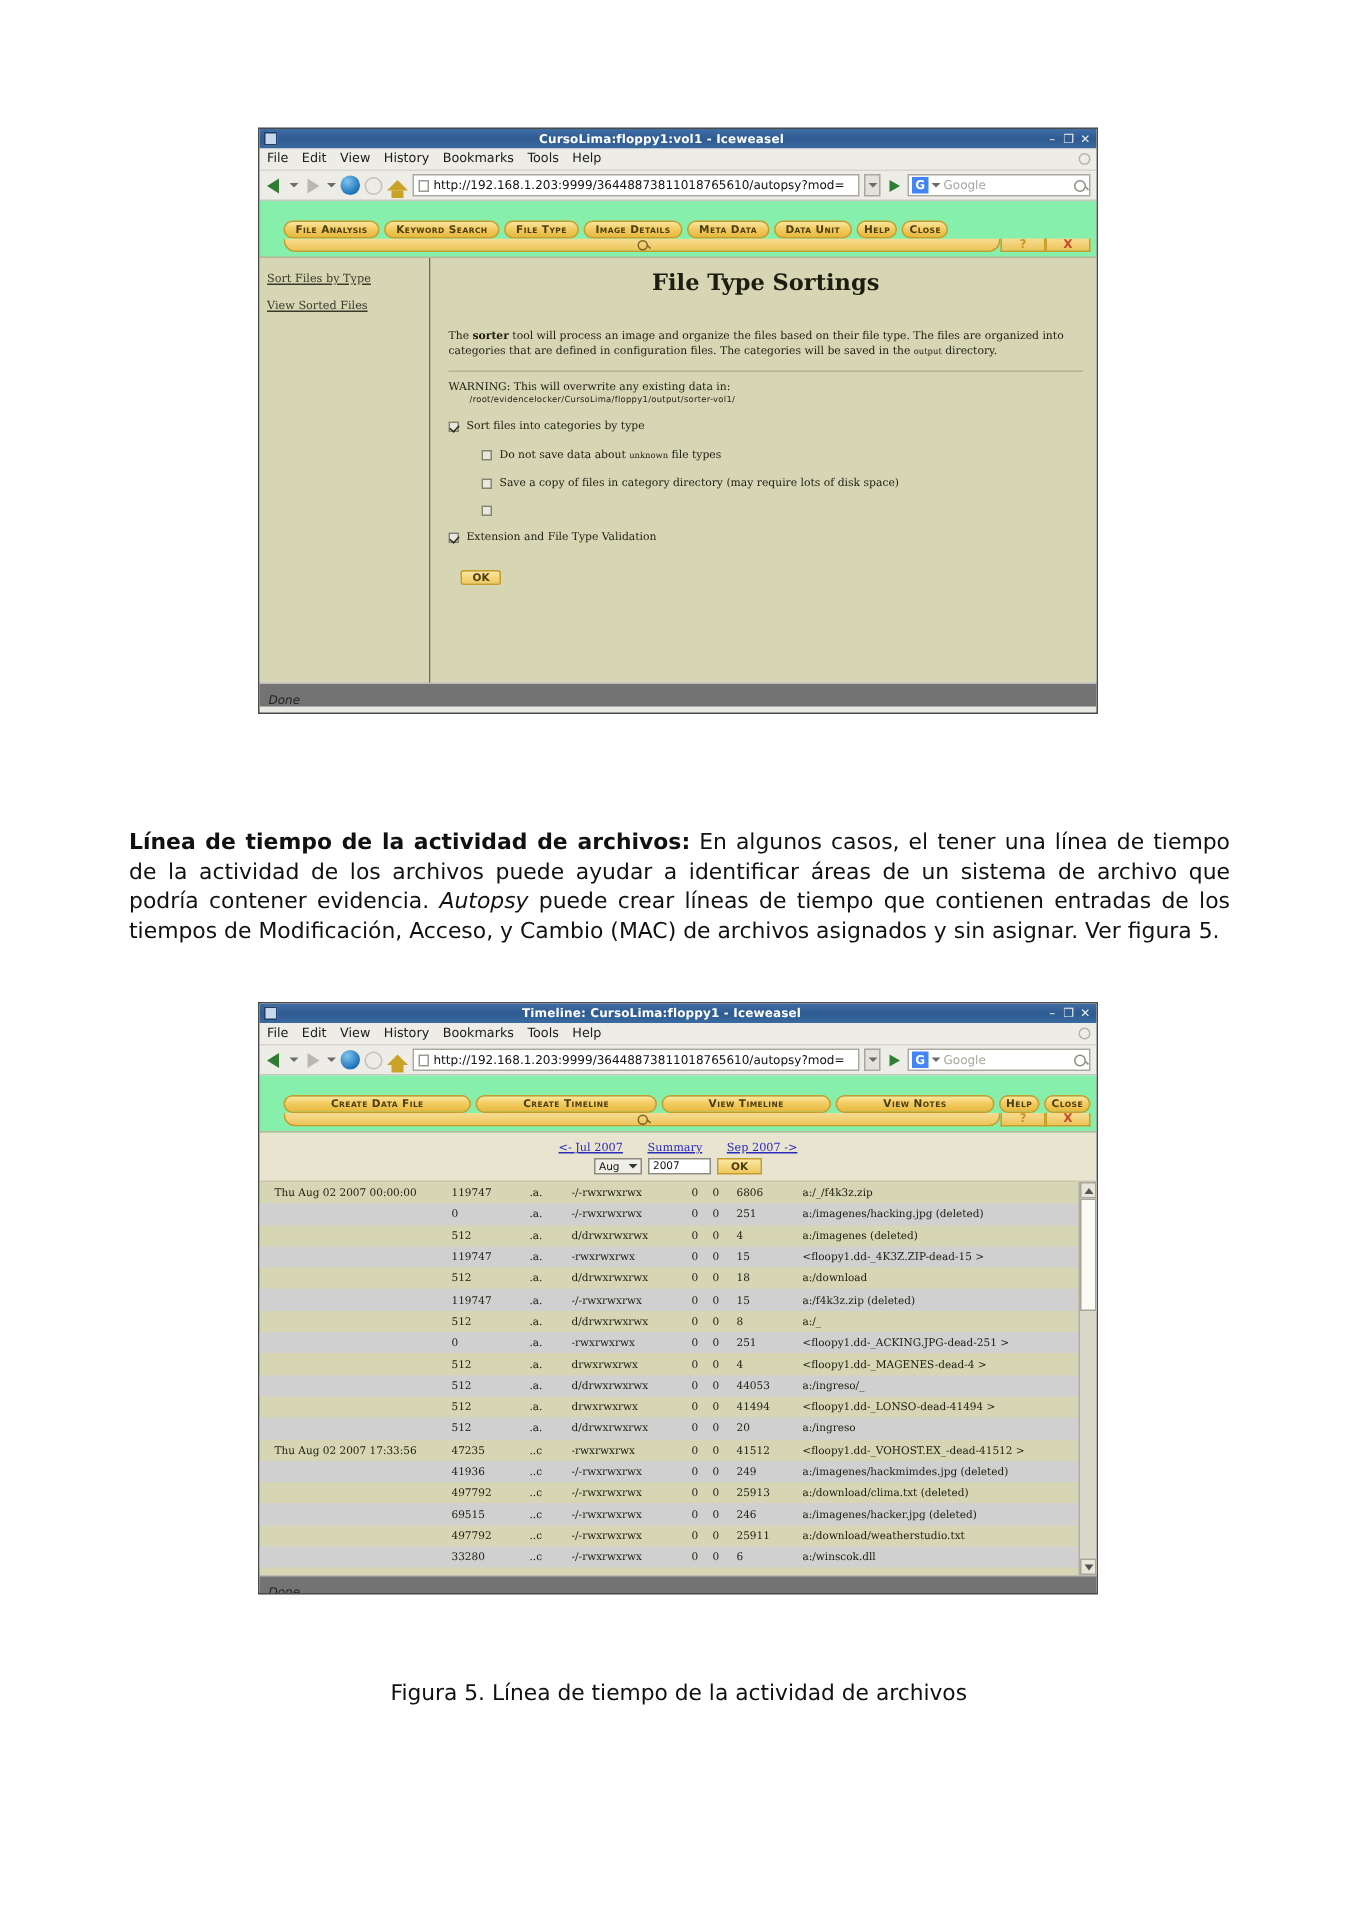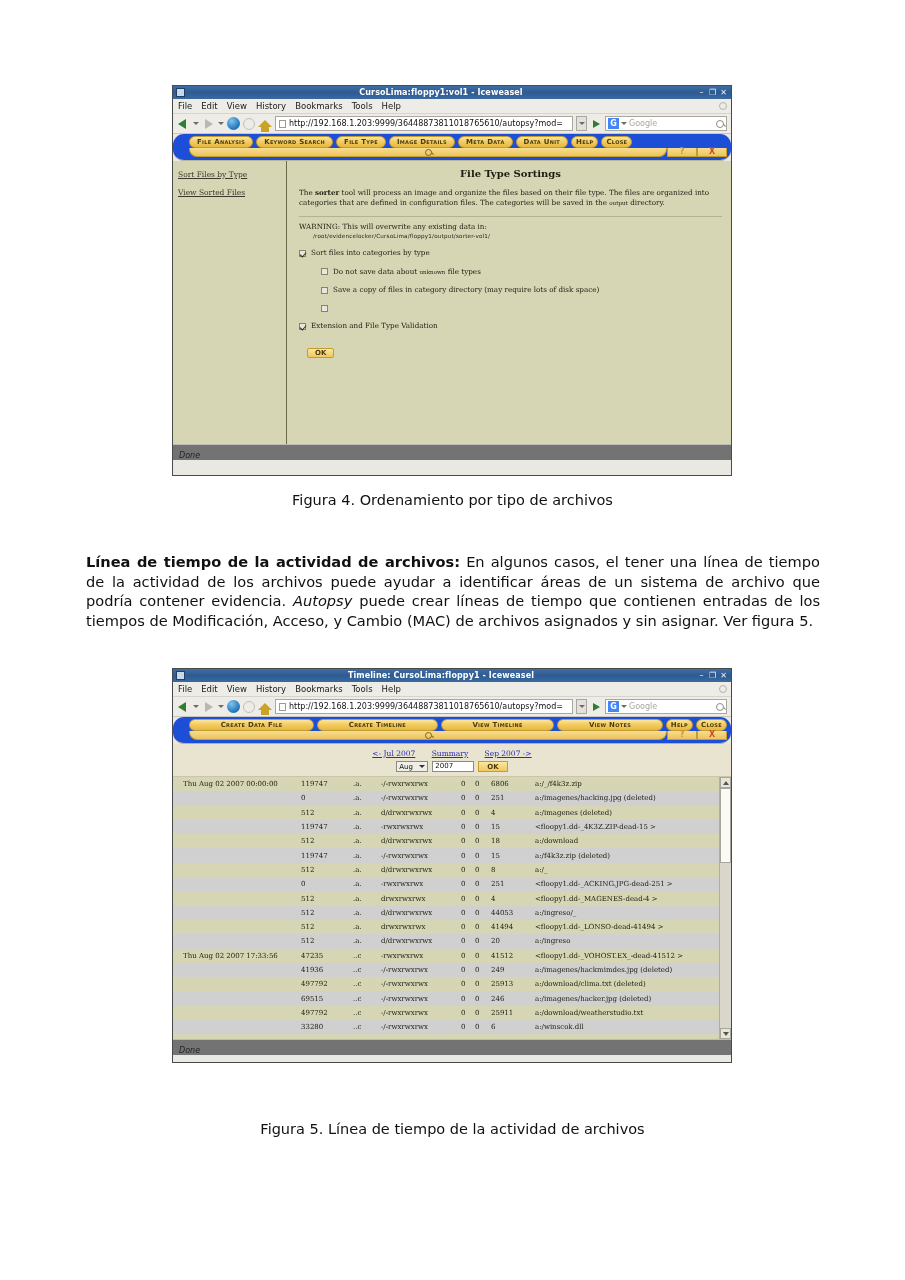--- a/index.html
+++ b/index.html
@@ -136,25 +136,24 @@
   .search-ph { font-size:8px;color:#a8a6a0;flex:1 1 auto; font-family:"DejaVu Sans", sans-serif;}
   .mag {
     width:8px;height:8px;border:1.2px solid #8d8b84;border-radius:50%;
     position:relative;flex:0 0 auto;
   }
   .mag::after{content:"";position:absolute;width:3px;height:1.2px;background:#8d8b84;
     right:-3px;bottom:0;transform:rotate(45deg);}
 
   
   .autopsy-bar {
-    background:#1d4ed8;
-    padding:2px 0 1px 0;
+    background:#86efac;
+    padding:13px 0 1px 0;
     border-bottom:1px solid #b9b49a;
     position:relative;
-    border-radius:11px;
   }
   .abar-row {
     display:flex; align-items:center; gap:3px;
     padding-left:16px; padding-right:4px;
   }
   .abtn {
     background:linear-gradient(to bottom,#fbe6a0 0%,#f2cc63 45%,#e7b83e 100%);
     border:1px solid #c59d2b;
     border-radius:8px;
     height:12px;
@@ -204,22 +203,22 @@
     border-right:1px solid #6b6b4a;
     padding:9px 0 0 5px;
   }
   .side-link {
     font-size:7.5px; color:#3a3a2a; text-decoration:underline;
     display:block; margin-bottom:9px;
     font-family:"DejaVu Serif", serif;
   }
   .main-col { flex:1 1 auto; padding:7px 9px 0 12px; background:#d6d6b5; }
   .main-title {
-    text-align:center; font-size:10px; font-weight:bold; color:#1c1c10;
-    margin-bottom:9px;
+    text-align:center; font-size:15px; font-weight:bold; color:#1c1c10;
+    margin-bottom:22px;
     font-family:"DejaVu Serif", serif;
   }
   .para {
     font-size:7.2px; color:#1c1c10; line-height:1.45;
     font-family:"DejaVu Serif", serif;
     margin-bottom:7px;
   }
   .para b { font-weight:bold; }
   .tiny { font-size:5.6px; }
   .hr-line { border:none;border-top:1px solid #b3b394; margin:4px 0 5px 0; }
@@ -480,21 +479,20 @@
 
         <div class="ok-btn">OK</div>
       </div>
     </div>
 
     <div class="statusbar">
       <span>Done</span>
     </div>
   </div>
 
-  <div class="caption" id="cap4">Figura 4. Ordenamiento por tipo de archivos</div>
 
   <div class="bodytext">
     <b>Línea de tiempo de la actividad de archivos:</b><span> En algunos casos, el tener una línea de tiempo de la actividad de los archivos puede ayudar a identificar áreas de un sistema de archivo que podría contener evidencia. </span><i>Autopsy</i><span> puede crear líneas de tiempo que contienen entradas de los tiempos de Modificación, Acceso, y Cambio (MAC) de archivos asignados y sin asignar. Ver figura 5.</span>
   </div>
 
   <div class="browser" id="fig5-browser">
 
     <div class="titlebar">
       <div class="tb-icon"></div>
       <div class="tb-title">Timeline: CursoLima:floppy1 - Iceweasel</div>

